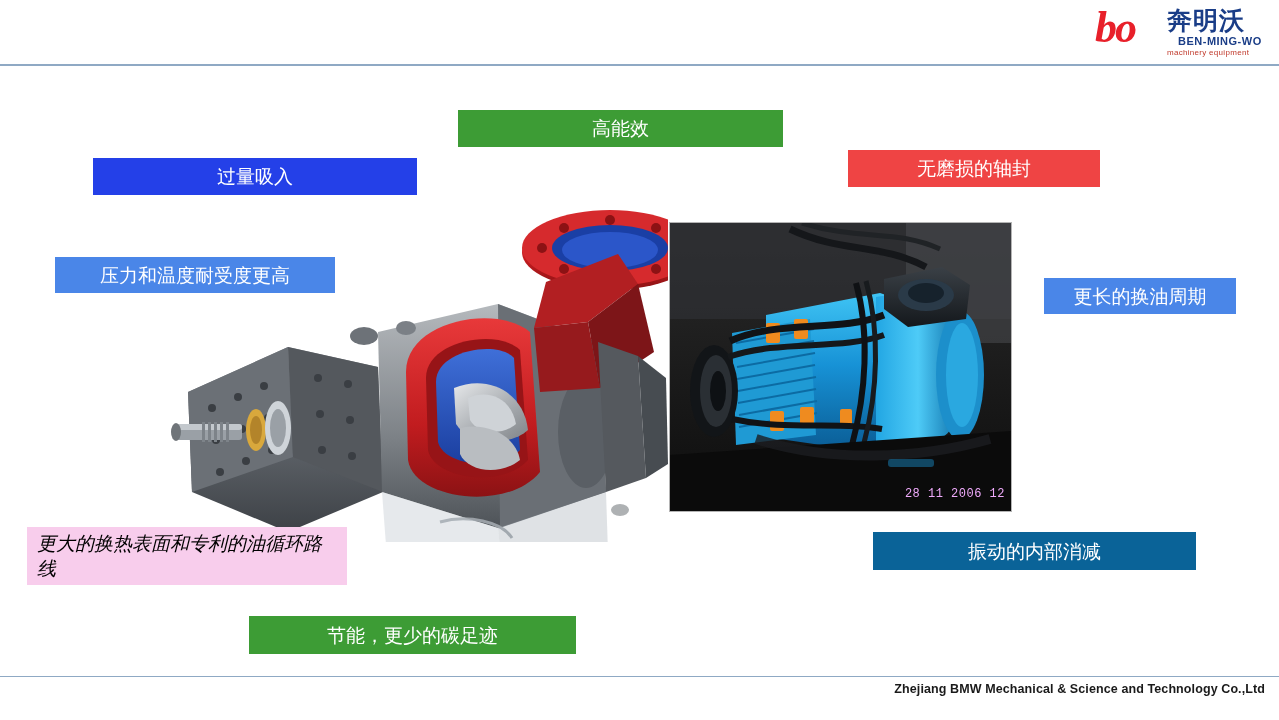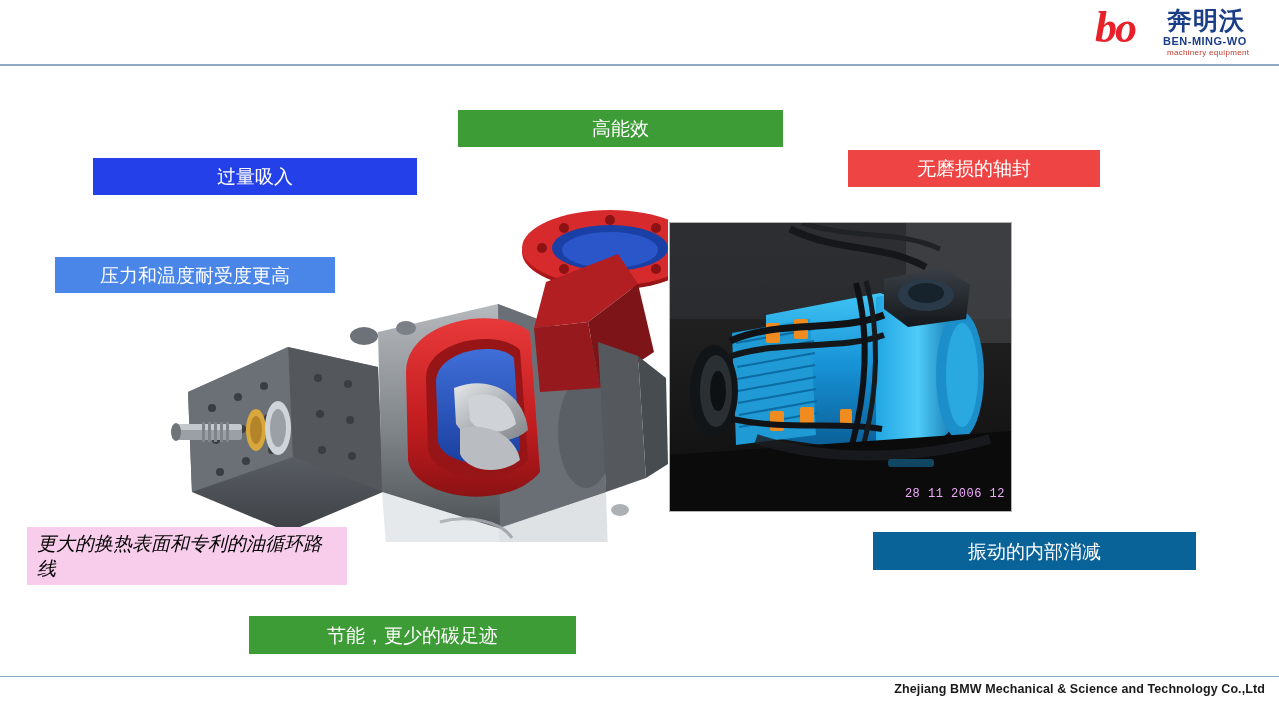--- a/index.html
+++ b/index.html
@@ -50,21 +50,21 @@
     left: 72px;
     top: 2px;
     font-size: 25px;
     font-weight: bold;
     color: #1a3d87;
     letter-spacing: 1px;
     line-height: 28px;
   }
   #logo .logo-en {
     position: absolute;
-    left: 68px;
+    left: 83px;
     top: 31px;
     font-size: 11px;
     font-weight: bold;
     color: #1a3d87;
     letter-spacing: 0.5px;
     line-height: 13px;
   }
   #logo .logo-sub {
     position: absolute;
     left: 72px;
@@ -383,20 +383,21 @@
 
       <rect x="218" y="236" width="46" height="8" rx="3" fill="#156f9f" opacity="0.6"></rect>
     </svg>
     <div id="photo-date">28 11 2006  12</div>
   </div>
 
   <div class="callout" id="box-high-efficiency">高能效</div>
   <div class="callout" id="box-over-suction">过量吸入</div>
   <div class="callout" id="box-shaft-seal">无磨损的轴封</div>
   <div class="callout" id="box-pressure-temp">压力和温度耐受度更高</div>
+  <div class="callout" id="box-oil-change">更长的换油周期</div>
   <div class="callout left-align" id="box-heat-surface">更大的换热表面和专利的油循环路线</div>
   <div class="callout" id="box-vibration">振动的内部消减</div>
   <div class="callout" id="box-energy-saving">节能，更少的碳足迹</div>
 
   <div id="footer-rule"></div>
   <div id="page-number">24</div>
   <div id="footer-company">Zhejiang BMW Mechanical &amp; Science and Technology Co.,Ltd</div>
 
 </div>
 

